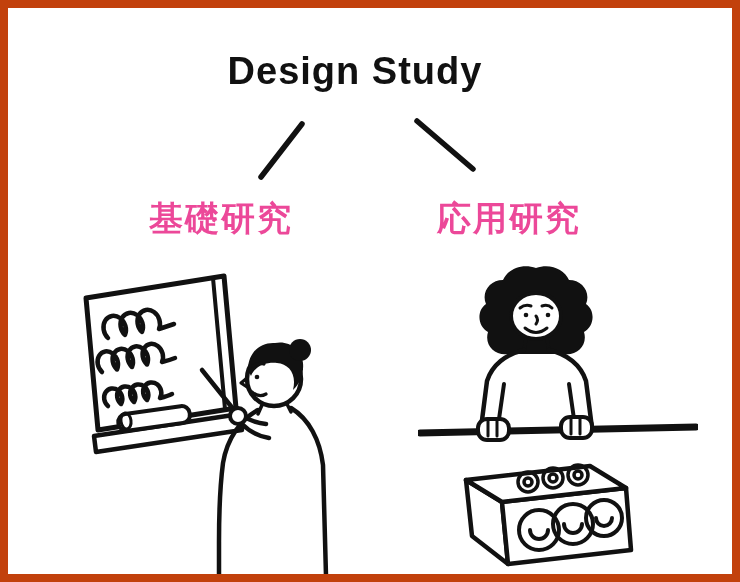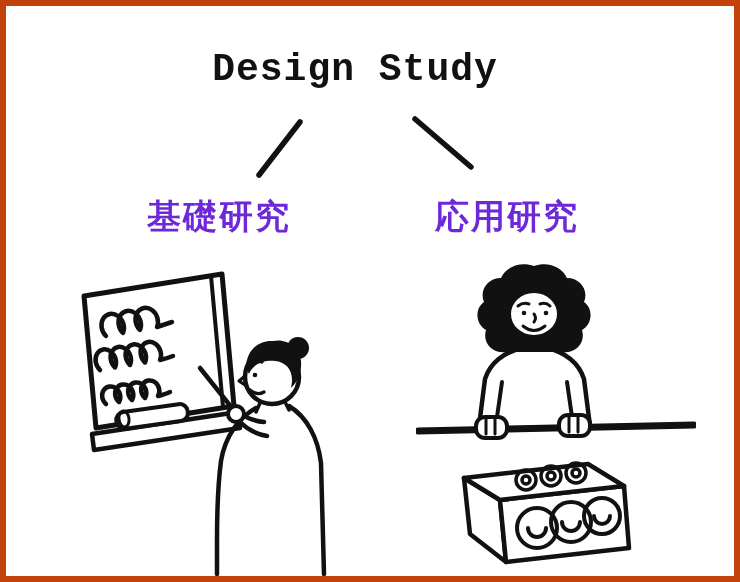--- a/index.html
+++ b/index.html
@@ -1,43 +1,43 @@
 <!DOCTYPE html>
 <html><head>
 <meta charset="utf-8">
 <style>
   html,body{margin:0;padding:0;background:#e8e8e8;}
   .page{
     position:relative;
     width:740px;height:582px;
     background:#ffffff;
-    border:6px solid #c2410c;
+    border:8px solid #c2410c;
     box-sizing:border-box;
     overflow:hidden;
-    font-family:Liberation Mono, monospace;
+    font-family:Liberation Sans, sans-serif;
     color:#111;
   }
   .title{
     position:absolute;
     top:42px;left:0;right:30px;
     text-align:center;
     font-size:38px;
     font-weight:700;
     letter-spacing:1px;
     color:#111;
   }
   .branch-label{
     position:absolute;
     top:188px;
     width:300px;
     text-align:center;
     font-size:34px;
     font-weight:700;
     letter-spacing:2px;
-    color:#6d28d9;
+    color:#ec4899;
   }
   .branch-label.left{left:63px;}
   .branch-label.right{left:351px;}
   .connectors{position:absolute;top:0;left:0;pointer-events:none;}
   .illus{position:absolute;}
   .illus.left{left:48px;top:250px;}
   .illus.right{left:410px;top:248px;}
 </style>
 </head>
 <body>

